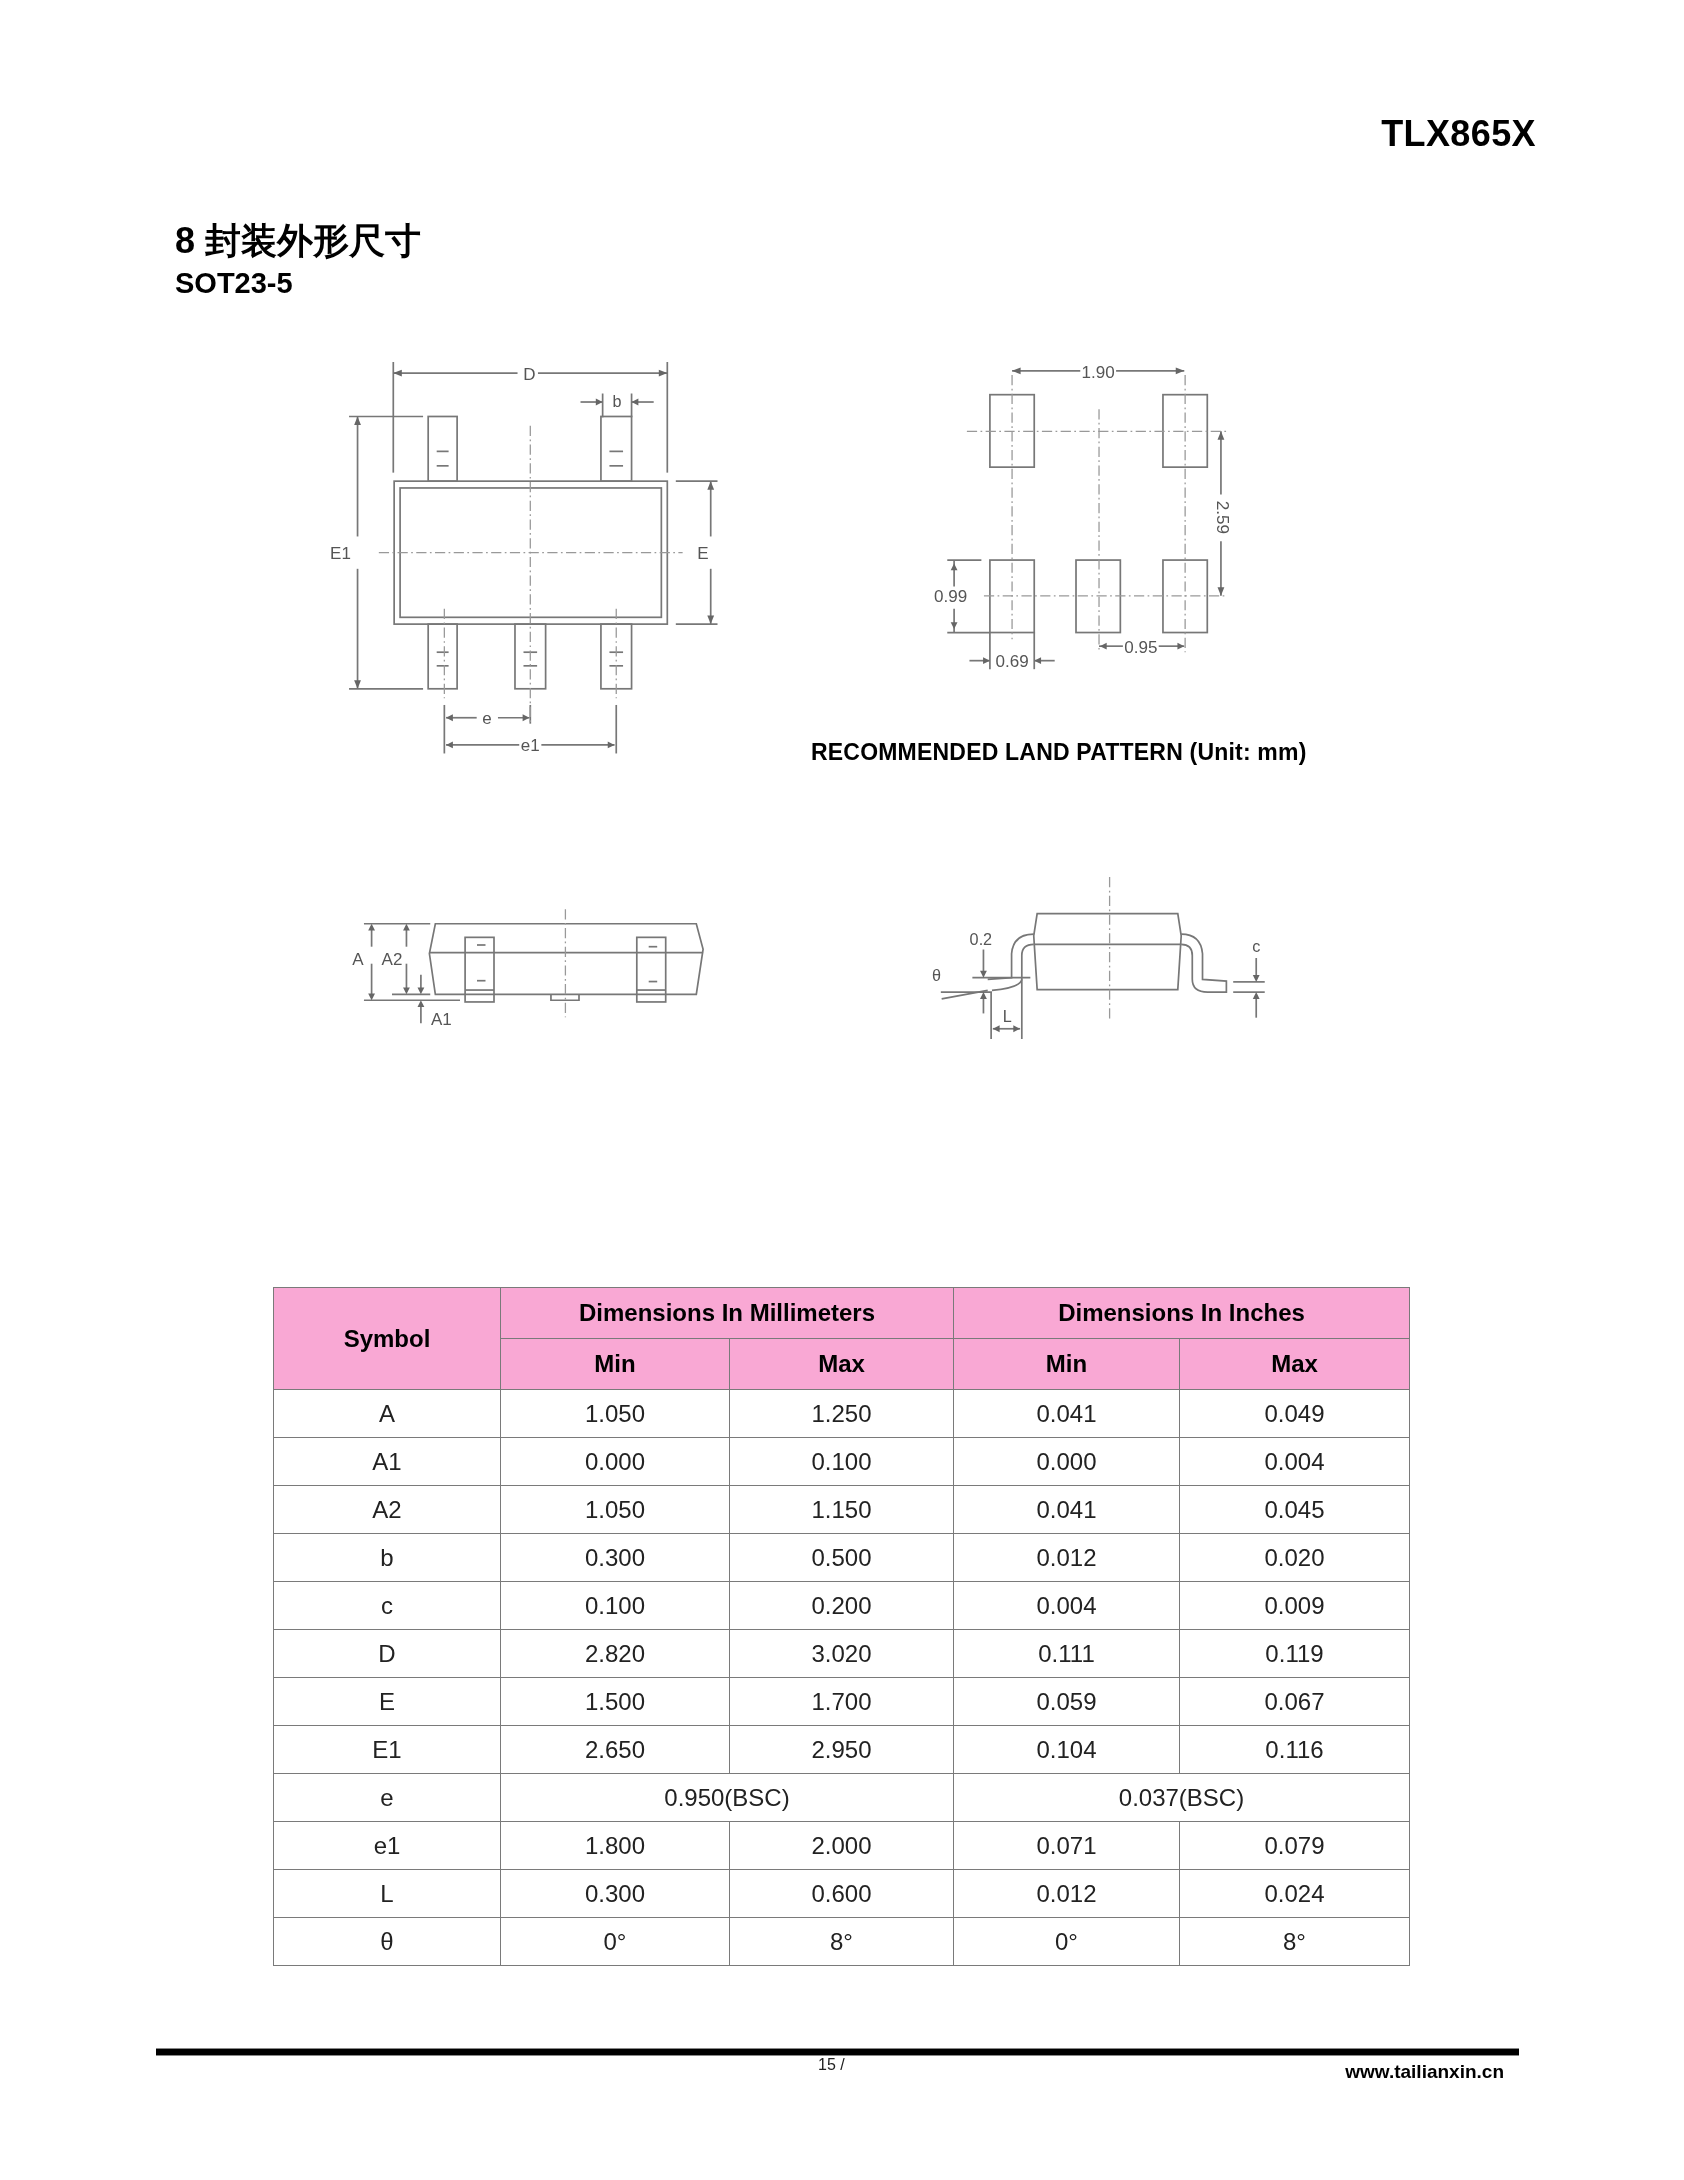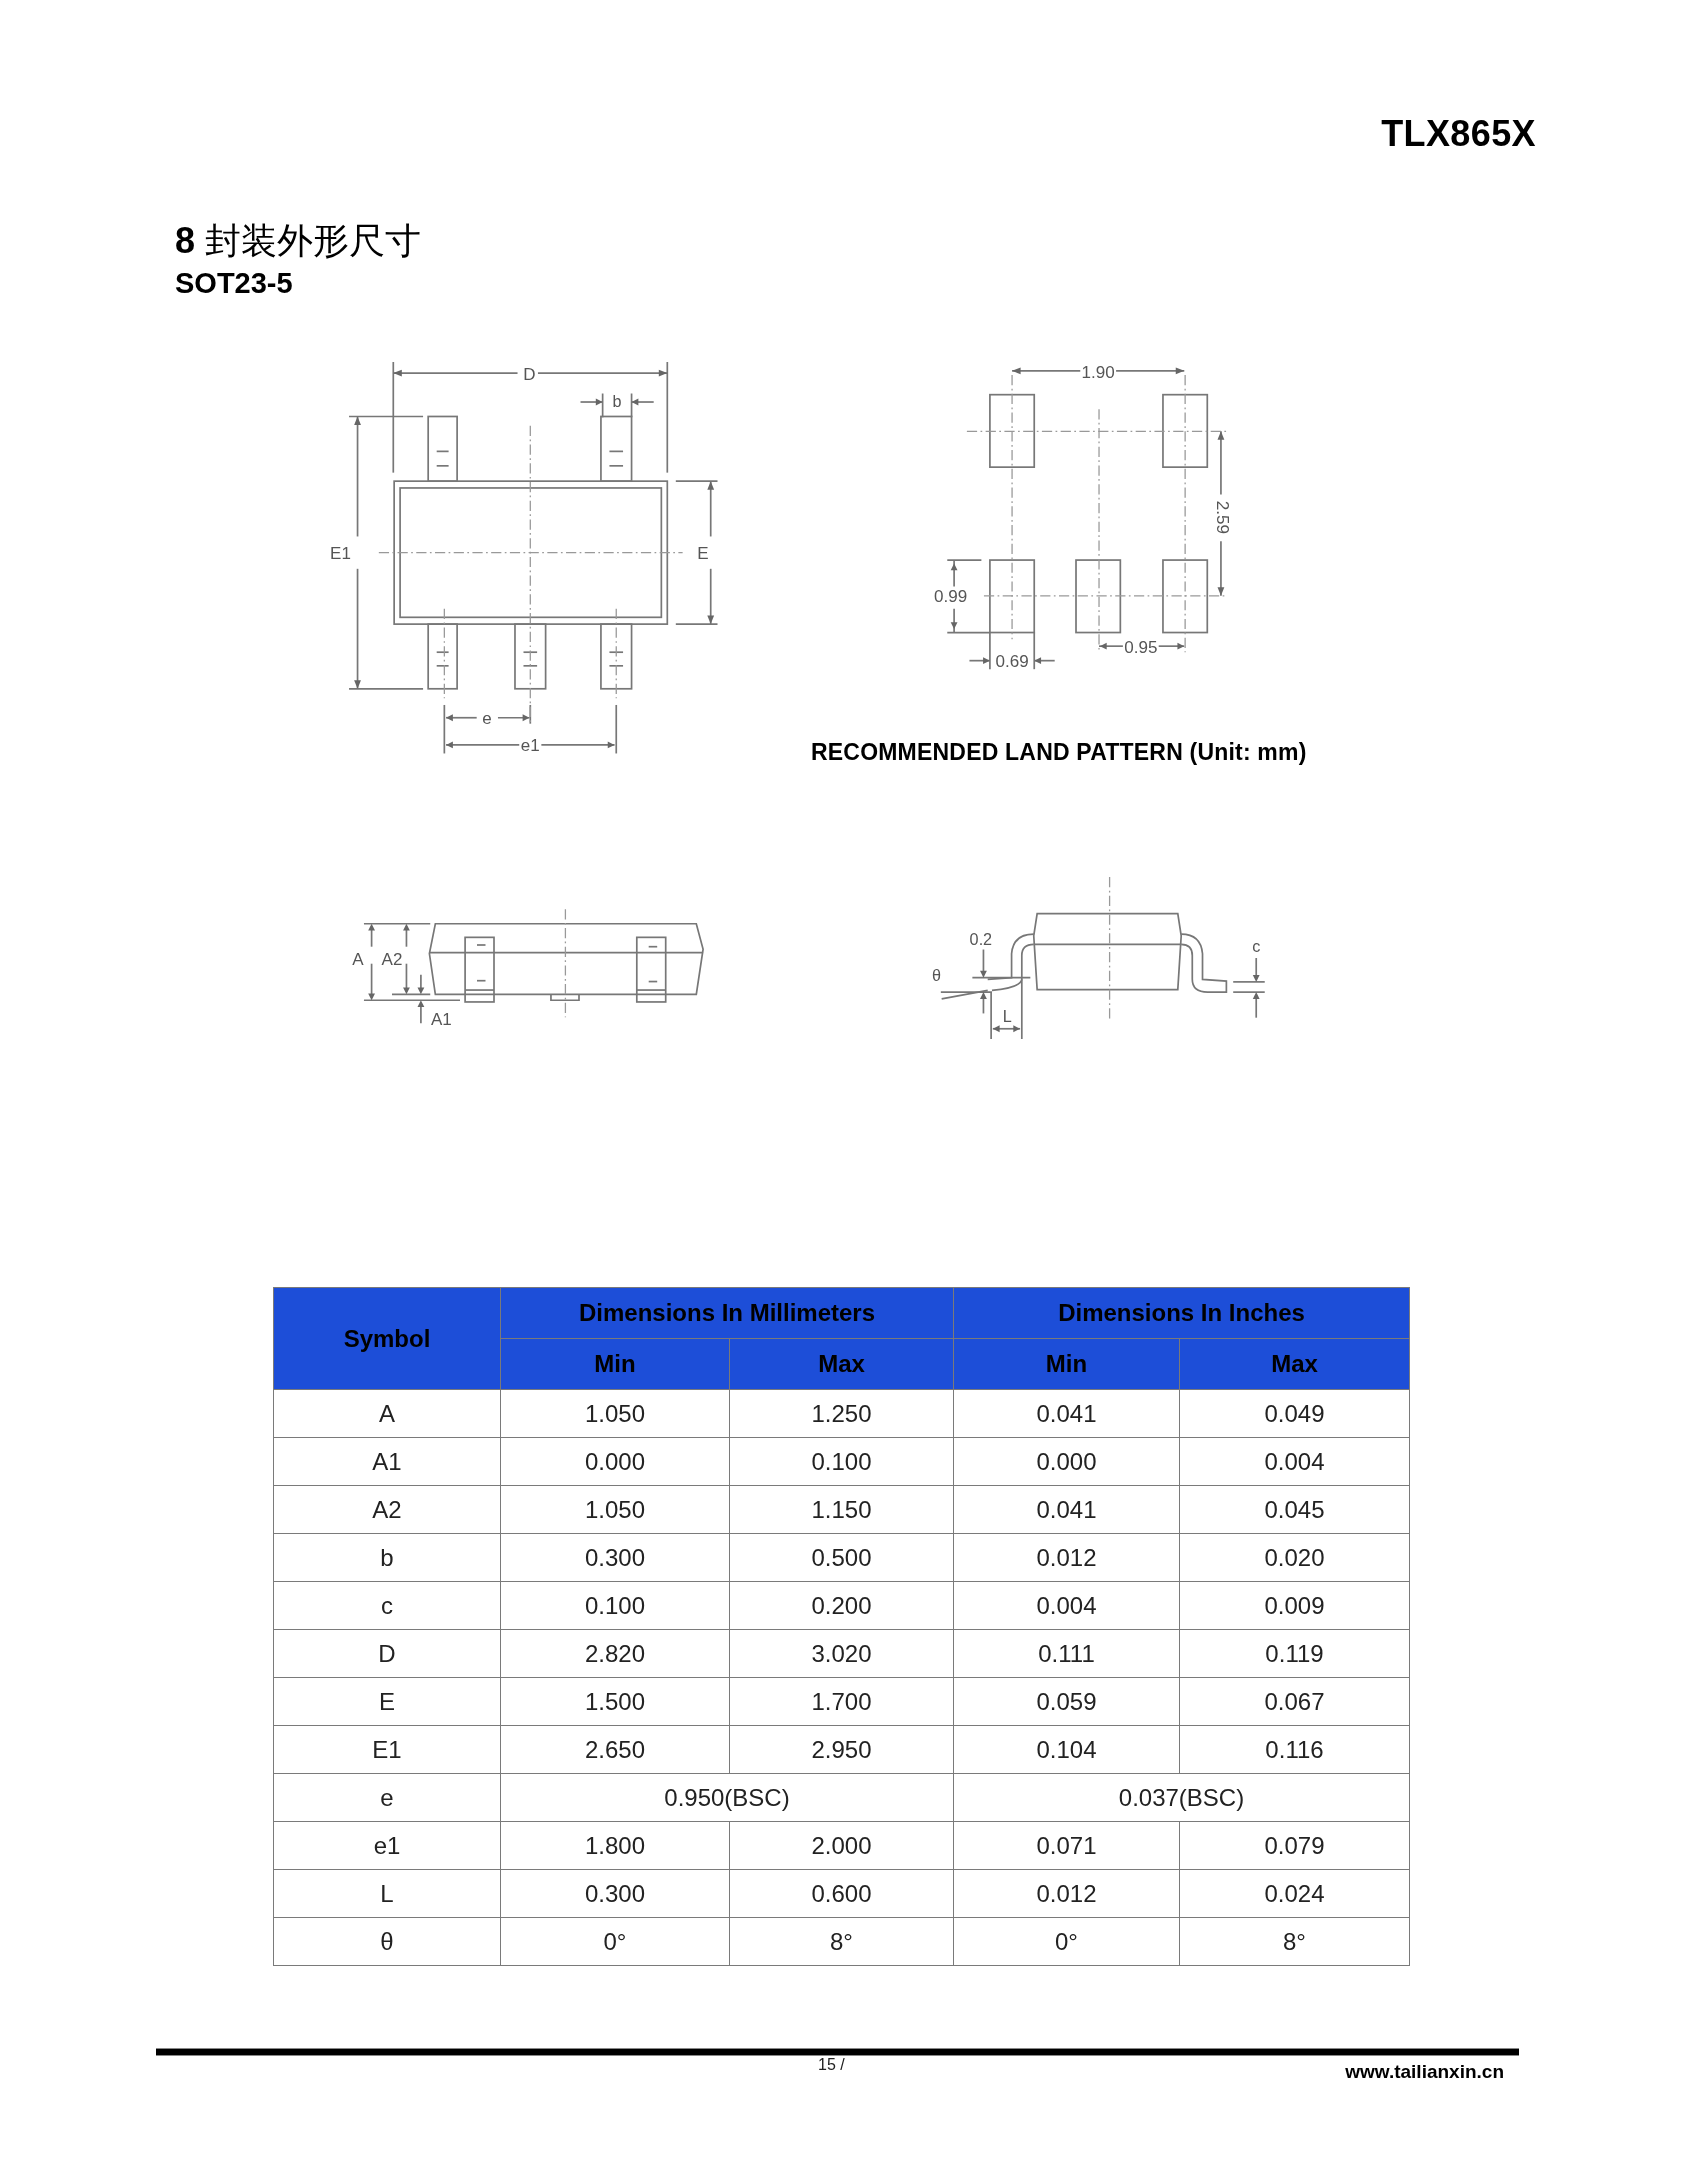--- a/index.html
+++ b/index.html
@@ -1,29 +1,29 @@
 <!DOCTYPE html>
 <html style="font-size:13.6px"><head>
 <meta charset="utf-8">
 <style>
   html, body { margin: 0; padding: 0; background: #ffffff; }
   body { width: 1685px; height: 2181px; position: relative; overflow: hidden;
          font-family: "Liberation Sans", "DejaVu Sans", sans-serif; color: #000; }
   .abs { position: absolute; }
   .doc-title { right: 149px; top: 113px; font-size: 36px; font-weight: bold; letter-spacing: 0.4px; }
   .sec-title { left: 175px; top: 217px; font-size: 36px; font-weight: bold; }
-  .sec-title .cn { font-weight: normal; font-family: "DejaVu Sans", sans-serif; }
+  .sec-title .cn { font-weight: bold; font-family: "DejaVu Sans", sans-serif; }
   .pkg-title { left: 175px; top: 267px; font-size: 29px; font-weight: bold; }
   svg text { font-family: "Liberation Sans", "DejaVu Sans", sans-serif; fill: #555; }
   .land-caption { left: 771px; top: 739px; font-size: 23px; font-weight: bold; letter-spacing: 0.2px; margin-left: 40px; }
 
   table.dims { position: absolute; left: 273px; top: 1287px; border-collapse: collapse;
                font-size: 24px; table-layout: fixed; }
   table.dims td, table.dims th { border: 1.7px solid #7a7a7a; text-align: center; padding: 0; }
-  table.dims th { background: #1d4ed8; font-weight: bold; font-size: 24px; height: 49px; }
+  table.dims th { background: #f9a8d4; font-weight: bold; font-size: 24px; height: 49px; }
   table.dims td { height: 47px; color: #222; }
 
   .footer-rule { left: 156px; top: 2048px; width: 1363px; height: 6px; background: #000;
                  border-top: 0.9px solid #888; border-bottom: 0.9px solid #888; }
   .page-num { left: 818px; top: 2056px; font-size: 16px; color: #222; }
   .site { right: 181px; top: 2061px; font-size: 19px; font-weight: bold; }
 </style>
 </head>
 <body>
 

